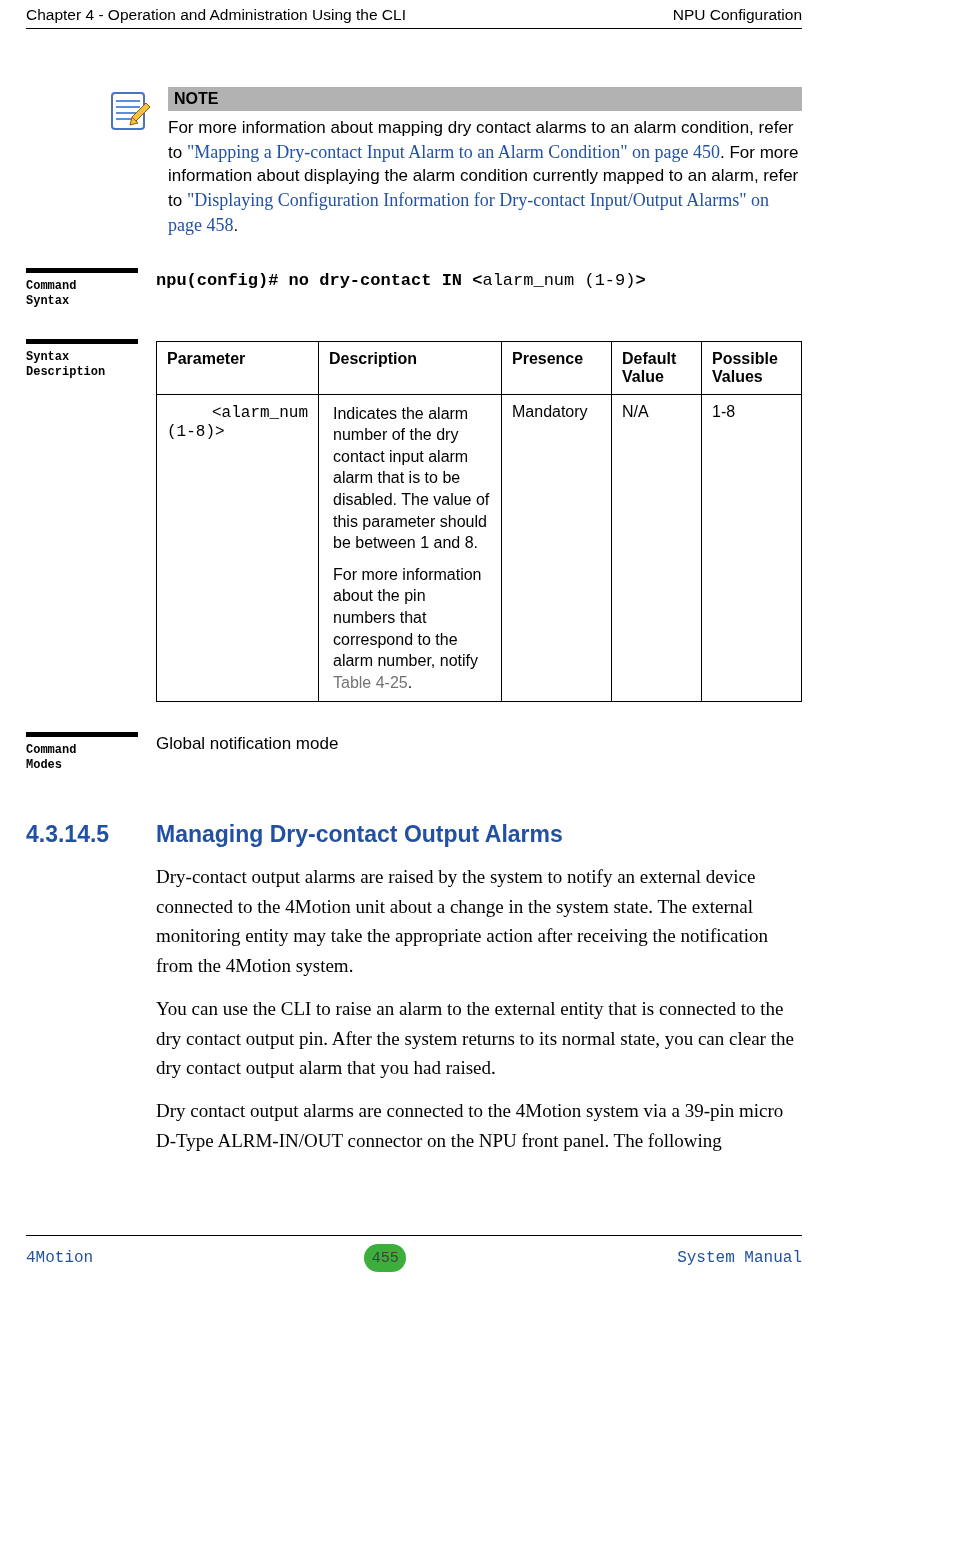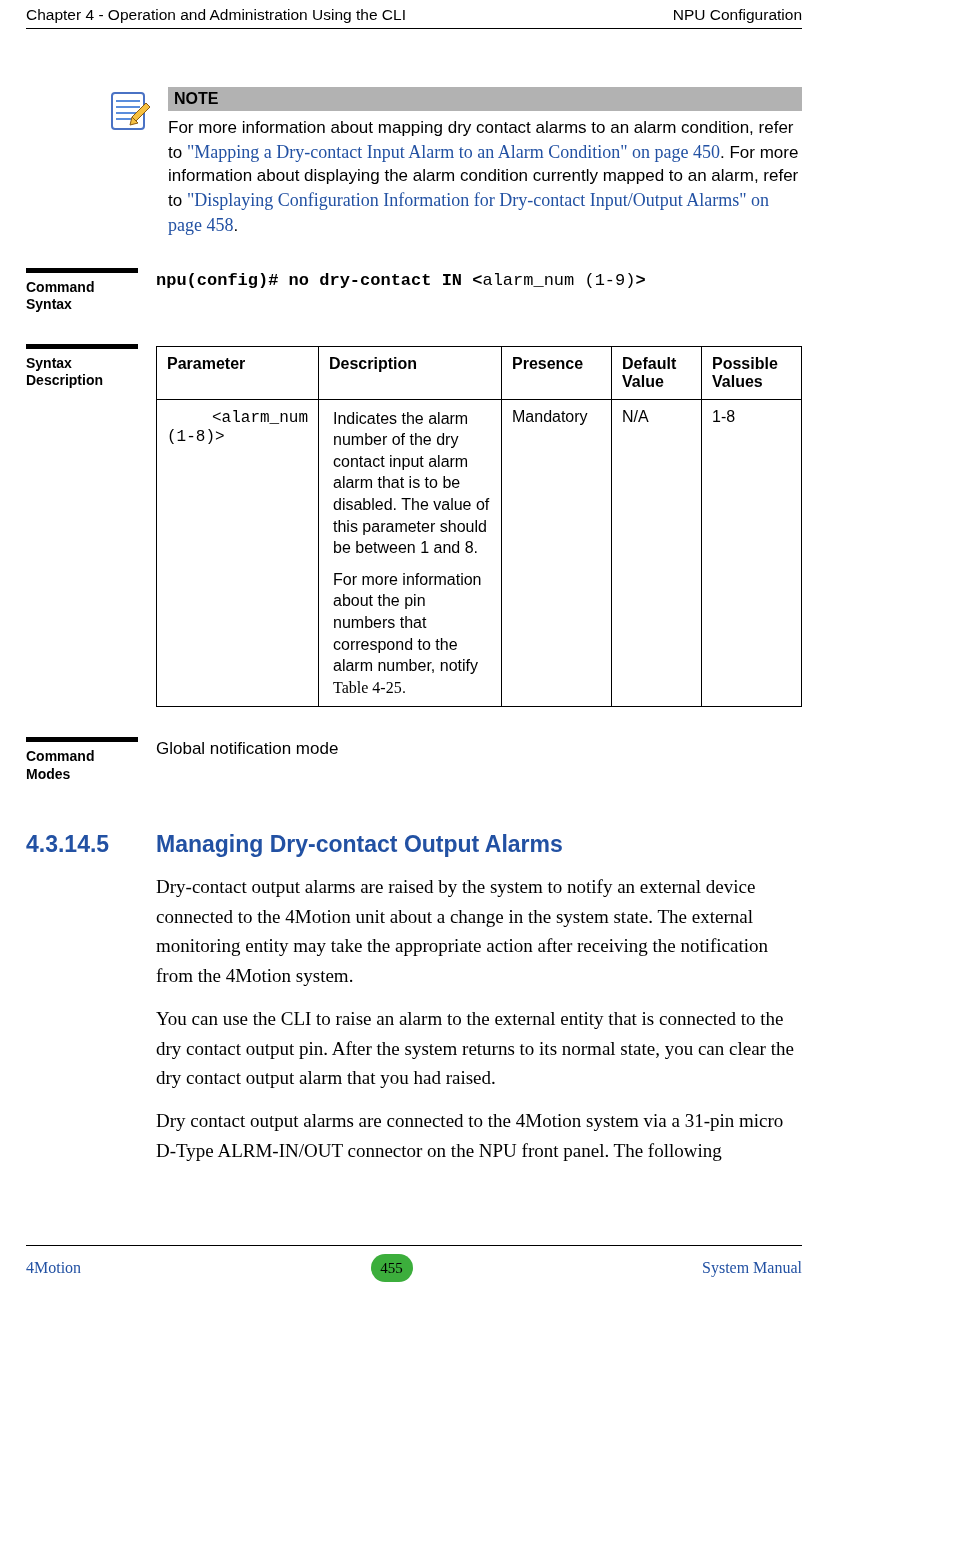--- a/index.html
+++ b/index.html
@@ -16,45 +16,45 @@
   .note-block { display: flex; gap: 14px; margin: 18px 0 30px 80px; }
   .note-icon { width: 48px; height: 48px; flex: 0 0 48px; }
   .note-body { flex: 1 1 auto; }
   .note-title-bar { background: #b2b2b2; color: #000; font-family: Arial, Helvetica, sans-serif; font-weight: bold; font-size: 16px; padding: 3px 6px; margin-bottom: 6px; }
   .note-text { font-family: Arial, Helvetica, sans-serif; font-size: 17px; line-height: 1.35; }
   .note-text .xref { color: #2251a3; font-family: Georgia, 'Times New Roman', serif; font-size: 18px; }
 
   .def-row { display: flex; align-items: flex-start; margin: 30px 0 0 0; padding-right: 0; }
   .def-label-wrap { width: 130px; flex: 0 0 130px; }
   .def-bar { width: 112px; height: 5px; background: #000; margin-bottom: 6px; }
-  .def-label { font-family: Liberation Sans, sans-serif; font-weight: bold; font-size: 14px; line-height: 1.25; }
+  .def-label { font-family: Liberation Mono, monospace; font-weight: bold; font-size: 12px; line-height: 1.25; }
   .def-value { flex: 1 1 auto; font-family: Arial, Helvetica, sans-serif; font-size: 17px; padding-top: 2px; }
   .def-value .cmd { font-family: 'Courier New', monospace; font-size: 17px; }
   .def-value .cmd b { font-weight: bold; }
 
   table.syntax { border-collapse: collapse; width: 100%; font-family: Arial, Helvetica, sans-serif; font-size: 16px; }
   table.syntax th, table.syntax td { border: 1.5px solid #000; padding: 8px 10px; vertical-align: top; text-align: left; }
   table.syntax th { font-weight: bold; }
   table.syntax td .mono { font-family: 'Courier New', monospace; font-size: 16px; margin-left: 45px; }
   table.syntax td p { margin: 0 0 10px 4px; line-height: 1.35; }
   table.syntax td p:last-child { margin-bottom: 0; }
-  table.syntax td .xref { color: #000000; font-family: Liberation Serif, serif; }
+  table.syntax td .xref { color: #737373; font-family: Liberation Sans, sans-serif; }
 
   .section-row { display: flex; gap: 16px; margin: 48px 0 0 0; }
   .sec-num { color: #2251a3; font-family: Arial, Helvetica, sans-serif; font-weight: bold; font-size: 23px; width: 114px; flex: 0 0 114px; }
   .sec-title { color: #2251a3; font-family: Arial, Helvetica, sans-serif; font-weight: bold; font-size: 23px; flex: 1 1 auto; }
 
   .body-para { margin: 14px 0 0 130px; font-family: Georgia, 'Times New Roman', serif; font-size: 19px; line-height: 1.55; }
 
   .footer { position: relative; margin-top: 80px; padding: 0 26px; }
   .footer-rule { border: none; border-top: 1.5px solid #000; margin: 0 0 8px 0; }
-  .footer-row { display: flex; justify-content: space-between; align-items: center; font-family: Liberation Serif, serif; font-size: 16px; }
+  .footer-row { display: flex; justify-content: space-between; align-items: center; font-family: Liberation Mono, monospace; font-size: 16px; }
   .footer-left { color: #2251a3; }
   .footer-right { color: #2251a3; }
-  .page-pill { display: inline-flex; align-items: center; justify-content: center; width: 42px; height: 28px; border-radius: 14px; background: #3cae3c; color: #000000; font-weight: normal; font-size: 15px; }
+  .page-pill { display: inline-flex; align-items: center; justify-content: center; width: 42px; height: 28px; border-radius: 14px; background: #3cae3c; color: #404040; font-weight: normal; font-size: 15px; }
 </style>
 </head>
 <body>
 
 <div class="page">
 
   <div class="top-header">
     <span>Chapter 4 - Operation and Administration Using the CLI</span>
     <span>NPU Configuration</span>
   </div>
@@ -142,21 +142,21 @@
       <div class="def-value">Global notification mode</div>
     </div>
 
     <div class="section-row">
       <div class="sec-num">4.3.14.5</div>
       <div class="sec-title">Managing Dry-contact Output Alarms</div>
     </div>
 
     <p class="body-para">Dry-contact output alarms are raised by the system to notify an external device connected to the 4Motion unit about a change in the system state. The external monitoring entity may take the appropriate action after receiving the notification from the 4Motion system.</p>
     <p class="body-para">You can use the CLI to raise an alarm to the external entity that is connected to the dry contact output pin. After the system returns to its normal state, you can clear the dry contact output alarm that you had raised.</p>
-    <p class="body-para">Dry contact output alarms are connected to the 4Motion system via a 31-pin micro D-Type ALRM-IN/OUT connector on the NPU front panel. The following</p>
+    <p class="body-para">Dry contact output alarms are connected to the 4Motion system via a 39-pin micro D-Type ALRM-IN/OUT connector on the NPU front panel. The following</p>
 
   </div>
 
   <div class="footer">
     <hr class="footer-rule">
     <div class="footer-row">
       <span class="footer-left">4Motion</span>
       <span class="page-pill">455</span>
       <span class="footer-right"> System Manual</span>
     </div>

